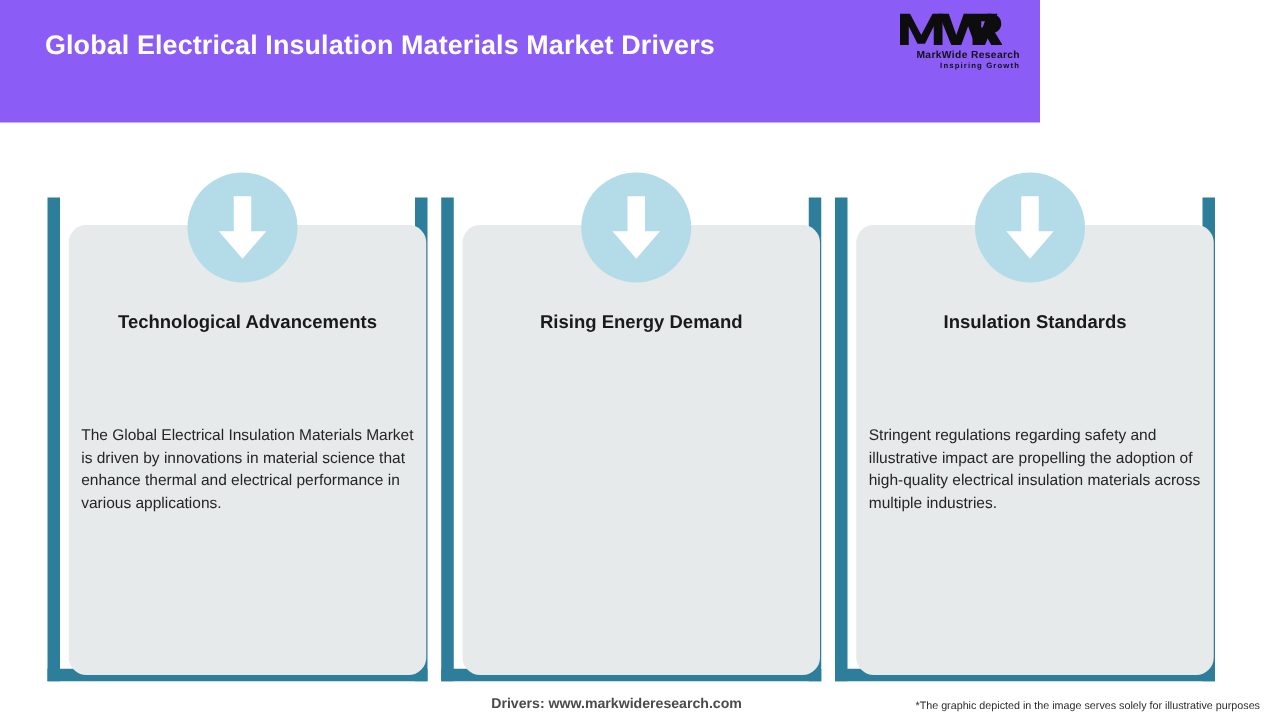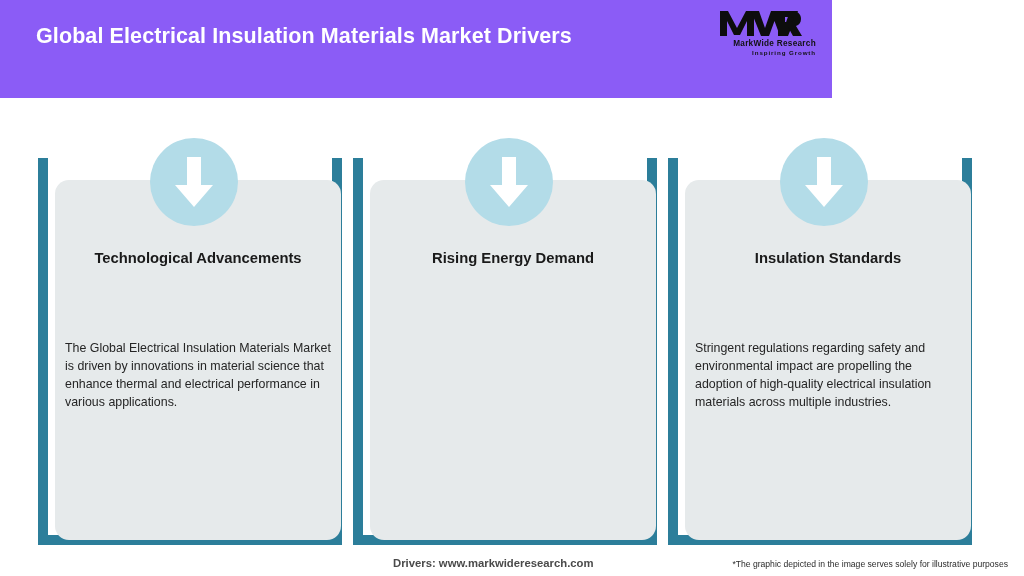--- a/index.html
+++ b/index.html
@@ -207,19 +207,19 @@
 
   <div class="card-wrap c2">
     <div class="frame"></div>
     <div class="panel"></div>
     <div class="icon-circle">
       <svg width="44" height="54" viewBox="0 0 44 54">
         <path d="M15 2 L29 2 L29 30 L41 30 L22 52 L3 30 L15 30 Z" fill="#ffffff"></path>
       </svg>
     </div>
     <div class="card-title">Insulation Standards</div>
-    <div class="card-body">Stringent regulations regarding safety and environmental impact are propelling the adoption of high-quality electrical insulation materials across multiple industries.</div>
+    <div class="card-body">Stringent regulations regarding safety and illustrative impact are propelling the adoption of high-quality electrical insulation materials across multiple industries.</div>
   </div>
 
 </div>
 
 <div class="source">Drivers: www.markwideresearch.com</div>
 <div class="disclaimer">*The graphic depicted in the image serves solely for illustrative purposes</div>
 
 </body></html>

